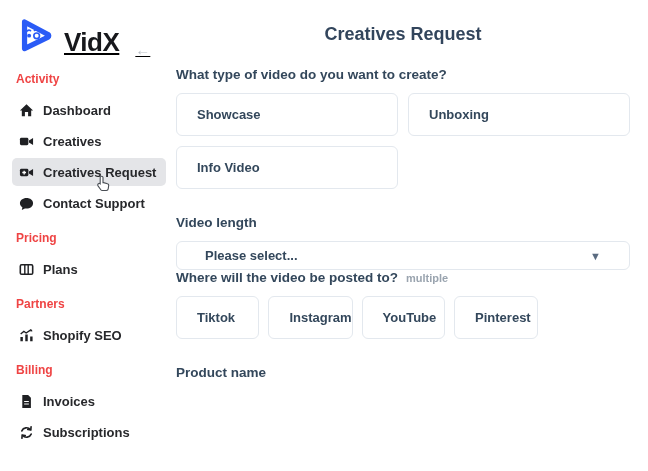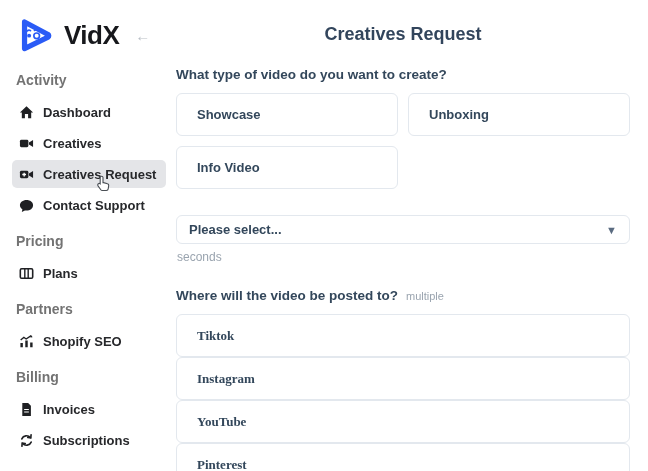--- a/index.html
+++ b/index.html
@@ -2,47 +2,47 @@
 <html><head>
 <meta charset="utf-8">
 <style>
   * { margin:0; padding:0; box-sizing:border-box; }
   html,body { width:648px; height:471px; background:#ffffff; overflow:hidden;
     font-family:"Liberation Sans", sans-serif; }
   .app { display:flex; width:648px; height:471px; position:relative; }
 
   
   .sidebar { width:172px; flex:0 0 172px; padding:12px 6px 0 12px; }
-  .brand-row { display:flex; align-items:center; gap:6px; margin-bottom:14px; }
+  .brand-row { display:flex; align-items:flex-end; gap:6px; margin-bottom:14px;text-decoration:underline; }
   .brand-logo { width:46px; height:46px; flex:0 0 46px; }
   .brand-name { font-size:26px; font-weight:800; color:#17181c; letter-spacing:-0.5px; }
   .collapse { margin-left:10px; color:#b9bfc6; font-size:15px; cursor:pointer; }
 
   .nav-section { margin-bottom:10px; }
-  .section-label { color:#737373; font-size:14px; font-weight:700; margin:14px 0 10px 4px; }
+  .section-label { color:#ef4444; font-size:12px; font-weight:700; margin:14px 0 10px 4px; }
   .nav-item { display:flex; align-items:center; gap:9px; padding:6px 6px; border-radius:5px;
     font-size:13px; font-weight:600; color:#27282b; cursor:pointer; margin-bottom:3px; }
   .nav-item.active { background:#e4e5e8; }
   .nav-icon { width:16px; height:16px; flex:0 0 16px; display:flex; align-items:center; justify-content:center; }
   .nav-icon svg { width:15px; height:15px; }
 
   
   .main { flex:1; padding:14px 18px 0 4px; }
   .page-title { text-align:center; font-size:18px; font-weight:800; color:#32455c; margin:10px 0 22px; }
   .q-label { font-size:13.5px; font-weight:700; color:#33475b; margin-bottom:11px; }
-  .q-tag { font-size:11px; font-weight:400; color:#9aa4af; margin-left:8px; }
+  .q-tag { font-size:11px; font-weight:700; color:#9aa4af; margin-left:8px; }
 
   .grid2 { display:grid; grid-template-columns:1fr 1fr; gap:10px; margin-bottom:26px; }
-  .grid3 { display:grid; grid-template-columns:1fr; gap:0; margin-bottom:26px;font-family:Liberation Serif, serif; }
+  .grid3 { display:grid; grid-template-columns:1fr 1fr 1fr 1fr 1fr; gap:9px; margin-bottom:26px; }
   .opt-card { height:43px; border:1px solid #e3e8ee; border-radius:6px; background:#fff;
     display:flex; align-items:center; padding-left:20px; font-size:13px; font-weight:700;
     color:#33475b; cursor:pointer; }
 
   .select-box { height:29px; border:1px solid #e3e8ee; border-radius:6px; background:#fff;
-    display:flex; align-items:center; justify-content:space-between; padding:0 12px;
+    display:flex; align-items:center; justify-content:space-between; padding:0 28px;
     font-size:13px; font-weight:700; color:#33475b; cursor:pointer; }
   .chevron { color:#5a6b80; font-size:11px; }
   .helper { font-size:12px; color:#9aa4af; margin:6px 0 24px 1px; }
 
   
   .cursor { position:absolute; left:96px; top:175px; z-index:5; pointer-events:none; }
 </style>
 </head>
 <body>
 
@@ -161,25 +161,25 @@
   <div class="main">
     <div class="page-title">Creatives Request</div>
 
     <div class="q-label">What type of video do you want to create?</div>
     <div class="grid2">
       <div class="opt-card">Showcase</div>
       <div class="opt-card">Unboxing</div>
       <div class="opt-card">Info Video</div>
     </div>
 
+    <div class="q-label">Video length</div>
     <div class="select-box">
       <span>Please select...</span>
       <span class="chevron">▼</span>
     </div>
-    <div class="helper">seconds</div>
 
     <div class="q-label">
       <span>Where will the video be posted to?</span><span class="q-tag">multiple</span>
     </div>
     <div class="grid3">
       <div class="opt-card">Tiktok</div>
       <div class="opt-card">Instagram</div>
       <div class="opt-card">YouTube</div>
       <div class="opt-card">Pinterest</div>
       <div></div>

